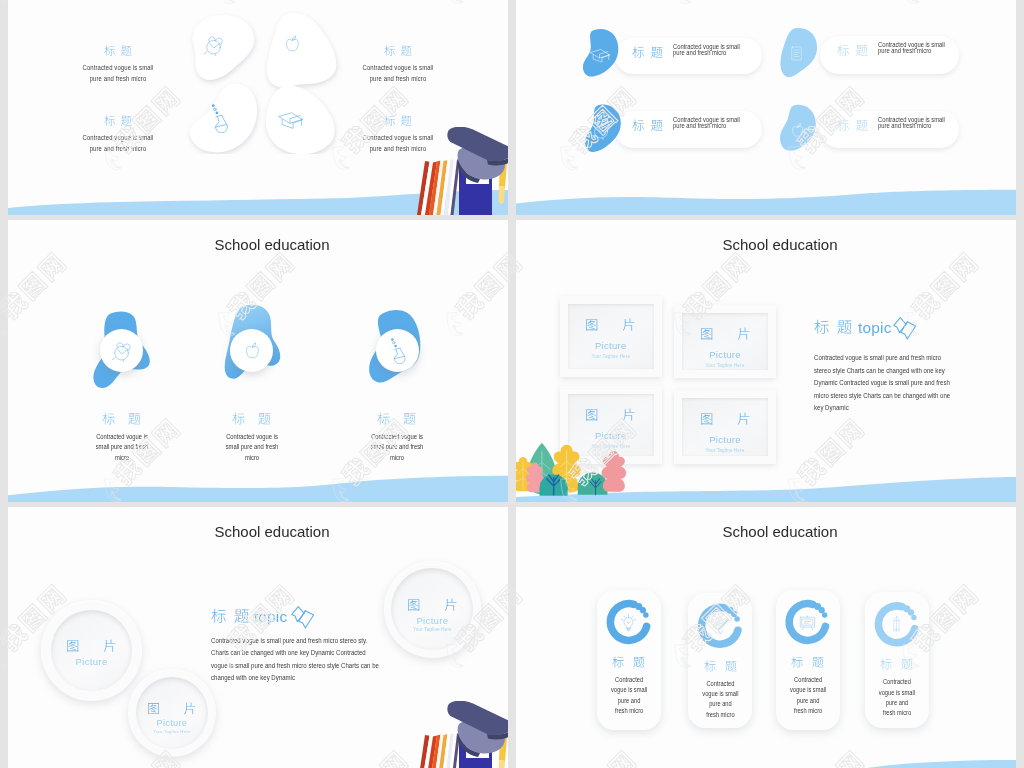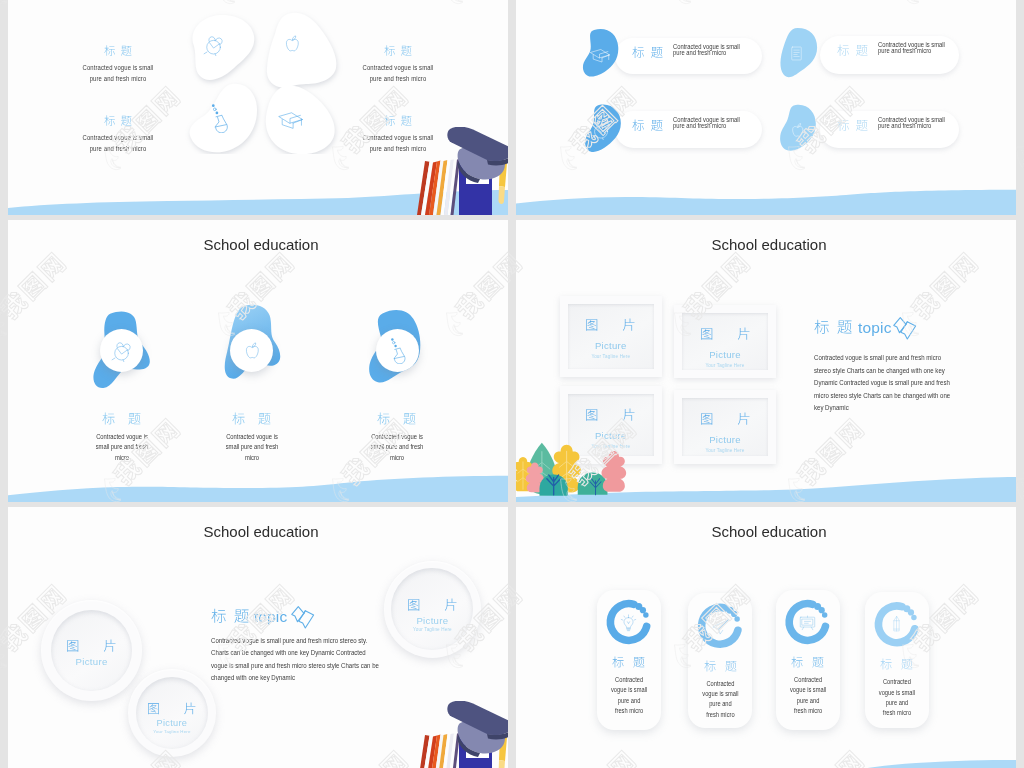--- a/index.html
+++ b/index.html
@@ -1,21 +1,21 @@
 <!DOCTYPE html>
 <html><head>
 <meta charset="utf-8">
 <style>
   html,body{margin:0;padding:0;}
   body{width:1024px;height:768px;background:#e4e4e4;font-family:"Liberation Sans",sans-serif;overflow:hidden;}
   #grid{position:absolute;left:0;top:0;width:1024px;height:768px;}
   .slide{position:absolute;width:500px;height:282px;background:#fdfdfd;overflow:hidden;}
   .sl{left:8px;} .sr{left:516px;}
   .r1{top:-67px;} .r2{top:220px;} .r3{top:507px;}
-  .ttl{position:absolute;left:3px;width:100%;text-align:center;font-size:15px;color:#2b2b2b;}
+  .ttl{position:absolute;left:14px;width:100%;text-align:center;font-size:15px;color:#2b2b2b;}
   .cn{display:inline-block;vertical-align:middle;}
   .cn svg{display:block;overflow:visible;}
   .body{color:#3d3d3d;white-space:pre-line;}
   .sq{display:inline-block;transform:scaleX(.855);transform-origin:center;}
   .wave{position:absolute;left:0;bottom:0;width:500px;}
   .wm{position:absolute;left:0;top:0;width:1024px;height:768px;pointer-events:none;z-index:60;}
 </style>
 </head>
 <body>
 

